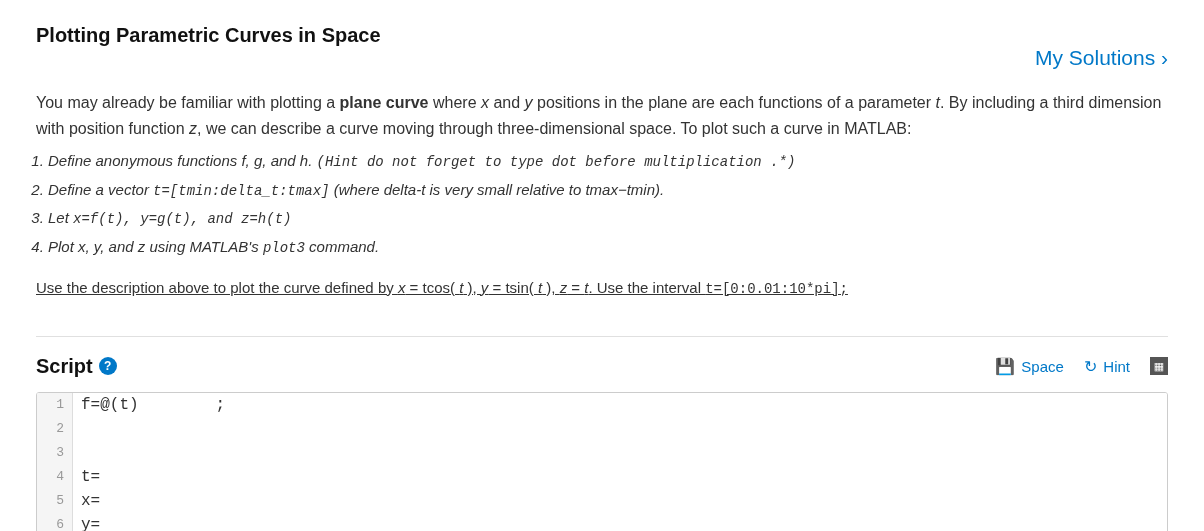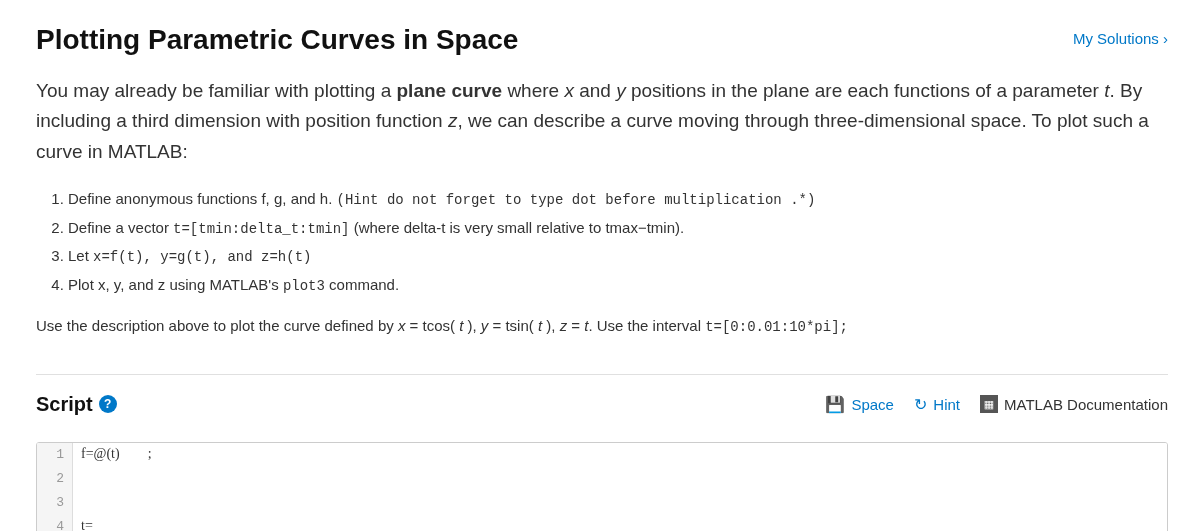--- a/index.html
+++ b/index.html
@@ -15,66 +15,68 @@
       padding: 24px 36px 0 36px;
       position: relative;
     }
     .header-row {
       display: flex;
       justify-content: space-between;
       align-items: flex-start;
       margin-bottom: 20px;
     }
     .page-title {
-      font-size: 28px;
+      font-size: 20px;
       font-weight: bold;
       color: #111;
     }
     .my-solutions-link {
       color: #0078c8;
-      font-size: 15px;
+      font-size: 21px;
       text-decoration: none;
       white-space: nowrap;
-      margin-top: 6px;
+      margin-top: 22px;
     }
     .intro-text {
-      font-size: 19px;
+      font-size: 16px;
       line-height: 1.6;
-      margin-bottom: 18px;
+      margin-bottom: 6px;
       color: #333;
     }
     .intro-text b { font-weight: bold; }
     .intro-text i { font-style: italic; }
     .steps-list {
-      margin-left: 32px;
+      margin-left: 12px;
       margin-bottom: 14px;
       line-height: 1.9;
+      font-style: italic;
     }
     .steps-list li {
       font-size: 15px;
       color: #333;
     }
     code, .mono {
       font-family: "Courier New", Courier, monospace;
       font-size: 14px;
     }
     .task-text {
       font-size: 15px;
       line-height: 1.6;
       margin-bottom: 36px;
       color: #333;
+      text-decoration: underline;
     }
     .script-section {
       margin-top: 10px;
     }
     .script-header {
       display: flex;
       justify-content: space-between;
       align-items: center;
-      margin-bottom: 26px;
+      margin-bottom: 14px;
     }
     .script-title {
       font-size: 20px;
       font-weight: bold;
       color: #111;
       display: flex;
       align-items: center;
       gap: 6px;
     }
     .help-icon {
@@ -159,22 +161,22 @@
       font-family: "Courier New", Courier, monospace;
       text-align: right;
       padding: 3px 8px 3px 0;
       user-select: none;
       display: flex;
       align-items: center;
       justify-content: flex-end;
     }
     .line-content {
       padding: 3px 8px;
-      font-family: Liberation Serif, serif;
-      font-size: 14px;
+      font-family: Liberation Mono, monospace;
+      font-size: 16px;
       color: #333;
       white-space: pre;
       flex: 1;
     }
     .divider {
       border: none;
       border-top: 1px solid #e0e0e0;
       margin: 20px 0 18px 0;
     }
   </style>
@@ -187,21 +189,21 @@
     <h1 class="page-title">Plotting Parametric Curves in Space</h1>
     <a class="my-solutions-link" href="#">My Solutions ›</a>
   </div>
 
   <p class="intro-text">
     You may already be familiar with plotting a <b>plane curve</b> where <i>x</i> and <i>y</i> positions in the plane are each functions of a parameter <i>t</i>. By including a third dimension with position function <i>z</i>, we can describe a curve moving through three-dimensional space. To plot such a curve in MATLAB:
   </p>
 
   <ol class="steps-list">
     <li>Define anonymous functions f, g, and h. <code>(Hint do not forget to type dot before multiplication .*)</code></li>
-    <li>Define a vector <code>t=[tmin:delta_t:tmin]</code> (where delta-t is very small relative to tmax−tmin).</li>
+    <li>Define a vector <code>t=[tmin:delta_t:tmax]</code> (where delta-t is very small relative to tmax−tmin).</li>
     <li>Let <code>x=f(t), y=g(t), and z=h(t)</code></li>
     <li>Plot x, y, and z using MATLAB's <code>plot3</code> command.</li>
   </ol>
 
   <p class="task-text">
     Use the description above to plot the curve defined by <i>x</i> = tcos( <i>t</i> ), <i>y</i> = tsin( <i>t</i> ), <i>z</i> = <i>t</i>. Use the interval <code>t=[0:0.01:10*pi];</code>
   </p>
 
   <hr class="divider">
 
@@ -215,21 +217,20 @@
         <button class="action-btn">
           <span class="btn-icon">💾</span>
           <span>Space</span>
         </button>
         <button class="action-btn">
           <span class="btn-icon">↻</span>
           <span>Hint</span>
         </button>
         <button class="matlab-doc-btn">
           <span class="doc-icon">▦</span>
-          <span>MATLAB Documentation</span>
         </button>
       </div>
     </div>
 
     <div class="code-editor">
       <div class="code-lines" id="code-lines">
       <div class="code-line">
             <div class="line-number">1</div>
             <div class="line-content">f=@(t)        ;</div>
           </div>

